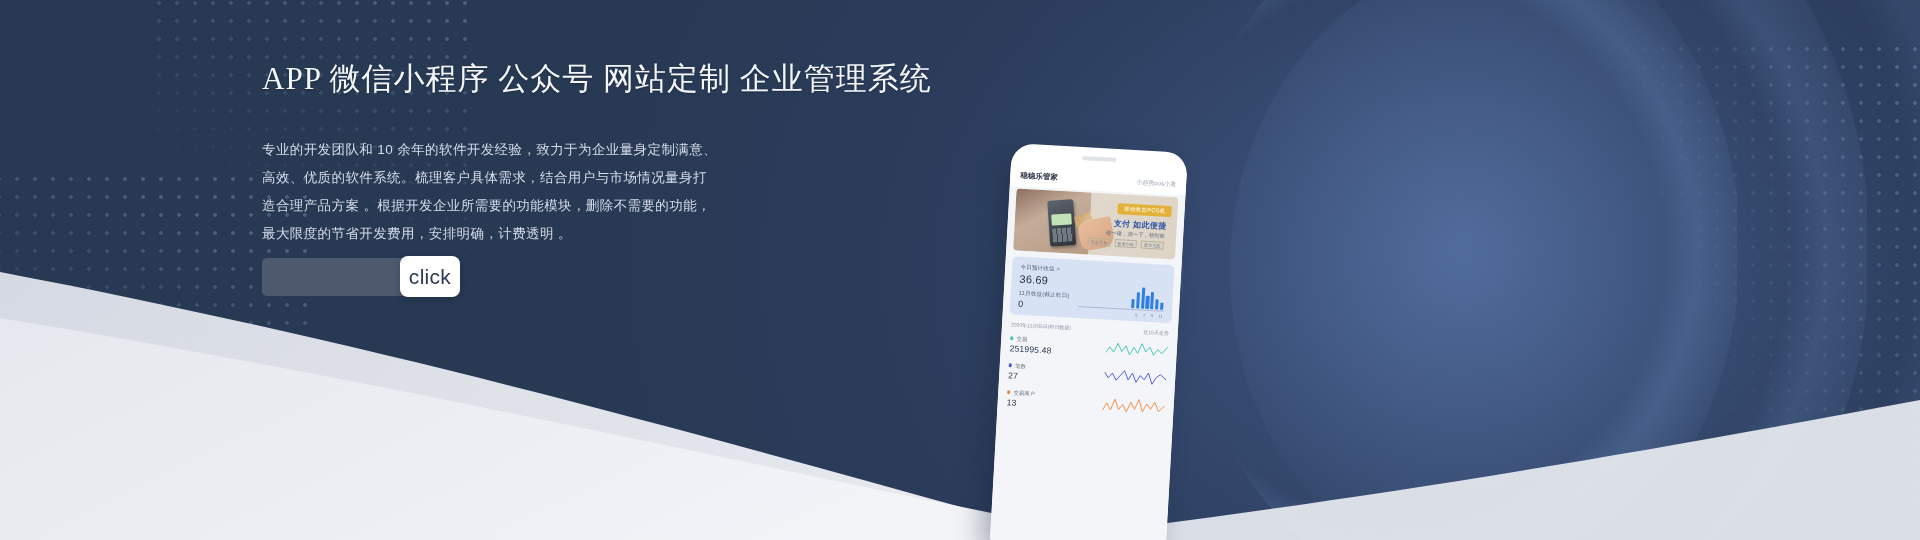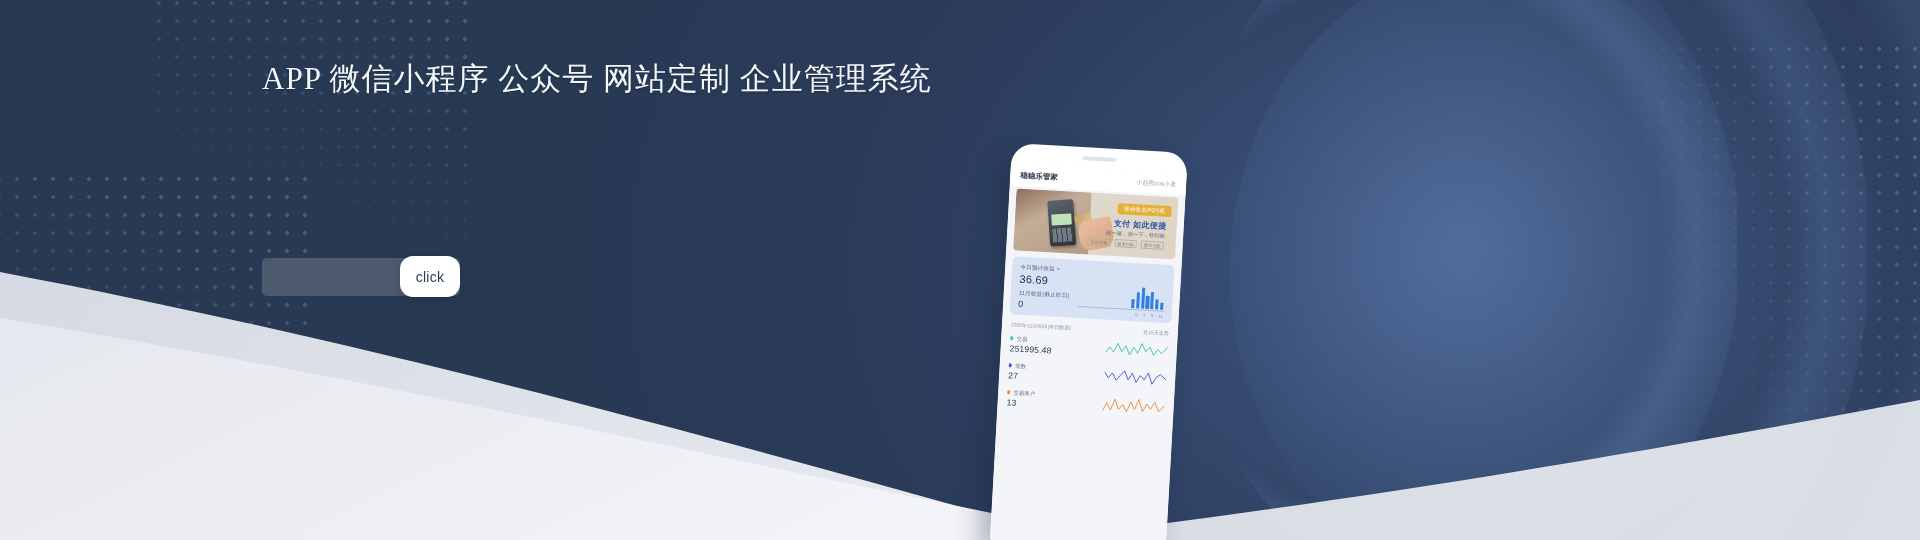--- a/index.html
+++ b/index.html
@@ -63,23 +63,23 @@
   }
   .hero-copy { margin-top:36px; }
   .hero-line {
     font-size:13.5px; line-height:28px; color:#d6dce8;
     letter-spacing:0.4px; white-space:nowrap;
   }
   .cta { position:absolute; left:262px; top:258px; width:198px; height:38px;
     background:#4d5a6e; border-radius:5px; }
   .cta-btn {
     position:absolute; left:400px; top:256px; width:60px; height:41px;
-    background:#ffffff; border-radius:13px;
+    background:#ffffff; border-radius:8px;
     display:flex; align-items:center; justify-content:center;
-    font-size:14px; color:#2b3a55; letter-spacing:0.3px;
+    font-size:21px; color:#2b3a55; letter-spacing:0.3px;
     box-shadow:0 2px 7px rgba(0,0,0,0.18); cursor:pointer;
   }
 
   
   .phone-wrap {
     position:absolute; left:1012px; top:148px;
     width:176px; height:400px;
     transform:rotate(3.2deg);
     transform-origin:50% 0%;
   }
@@ -186,20 +186,26 @@
         <stop offset="100%" stop-color="#f0f1f6"></stop>
       </linearGradient>
     </defs>
     <path d="M0,272 C420,352 760,452 1080,540 L0,540 Z" fill="url(#g2)" opacity="0.95"></path>
     <path d="M0,318 C430,388 800,478 1130,540 L0,540 Z" fill="url(#g1)"></path>
     <path d="M1030,540 C1300,508 1560,468 1920,400 L1920,540 Z" fill="#eceef3" opacity="0.9"></path>
   </svg>
 
   <div class="hero">
     <div class="hero-title">APP 微信小程序 公众号 网站定制 企业管理系统</div>
+    <div class="hero-copy">
+      <div class="hero-line">专业的开发团队和 10 余年的软件开发经验，致力于为企业量身定制满意、</div>
+      <div class="hero-line">高效、优质的软件系统。梳理客户具体需求，结合用户与市场情况量身打</div>
+      <div class="hero-line">造合理产品方案 。根据开发企业所需要的功能模块，删除不需要的功能，</div>
+      <div class="hero-line">最大限度的节省开发费用，安排明确，计费透明 。</div>
+    </div>
   </div>
 
   <div class="cta"></div>
   <div class="cta-btn">click</div>
 
   <div class="phone-wrap">
     <div class="phone">
       <div class="phone-notch"></div>
       <div class="phone-screen">
 

